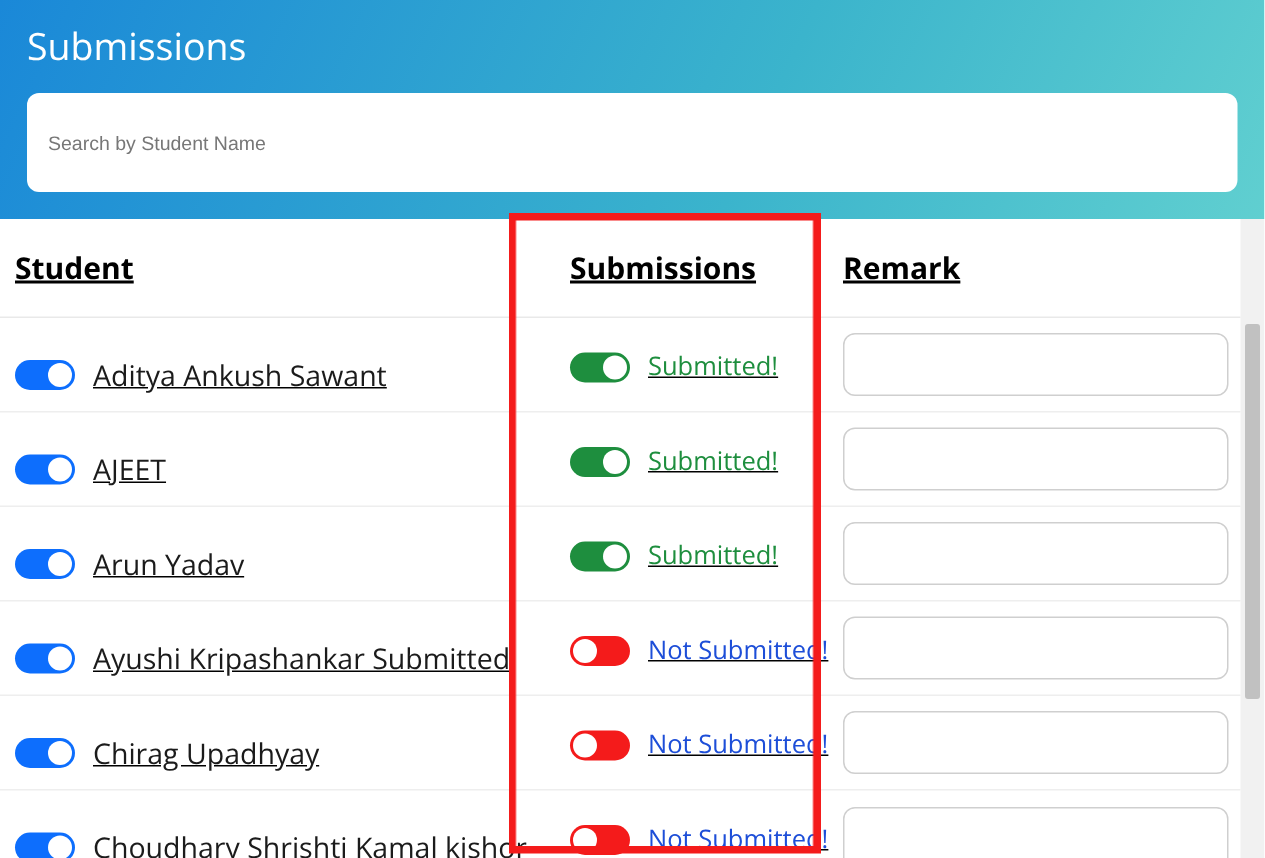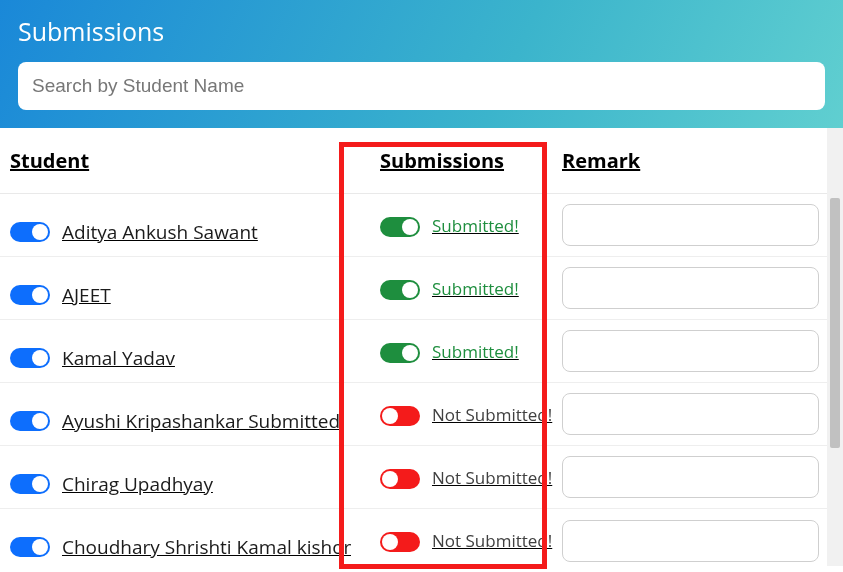--- a/index.html
+++ b/index.html
@@ -16,25 +16,25 @@
     padding: 14px 18px 18px 18px;
   }
   .header-title {
     color: #fff;
     font-size: 25px;
     font-weight: 500;
     margin-bottom: 14px;
   }
   .search-box {
     width: 100%;
-    height: 48px;
+    height: 66px;
     border-radius: 8px;
     border: none;
     padding: 0 14px;
-    font-size: 19px;
+    font-size: 13px;
     color: #333;
     background: #fff;
     outline: none;
   }
   .search-box::placeholder { color: #777; }
   .table-container {
     width: 843px;
     height: calc(572px - 134px);
     display: flex;
   }
@@ -115,21 +115,21 @@
   }
   .toggle.on .knob, .toggle.green .knob { right: 2px; }
   .toggle.red .knob { left: 2px; }
   .sub-cell {
     display: flex;
     align-items: flex-end;
     gap: 12px;
   }
   .status-text { font-size: 17px; white-space: nowrap; }
   .status-text.submitted { color: #1e8e3e; }
-  .status-text.notsubmitted { color: #404040; }
+  .status-text.notsubmitted { color: #1d4ed8; }
   .remark-input {
     width: 100%;
     height: 42px;
     border: 1px solid #cfcfcf;
     border-radius: 8px;
     padding: 0 8px;
     font-size: 15px;
     outline: none;
   }
   .highlight-box {
@@ -186,21 +186,21 @@
             </div>
             <span class="status-text submitted">Submitted!</span>
           </div>
           <div class="col-remark"><input type="text" class="remark-input" style=""></div>
         </div>
         <div class="row">
           <div class="col-student student-cell">
             <div class="toggle on">
               <div class="knob"></div>
             </div>
-            <span class="student-name">Kamal Yadav</span>
+            <span class="student-name">Arun Yadav</span>
           </div>
           <div class="col-submissions sub-cell">
             <div class="toggle green">
               <div class="knob"></div>
             </div>
             <span class="status-text submitted">Submitted!</span>
           </div>
           <div class="col-remark"><input type="text" class="remark-input" style=""></div>
         </div>
         <div class="row">

